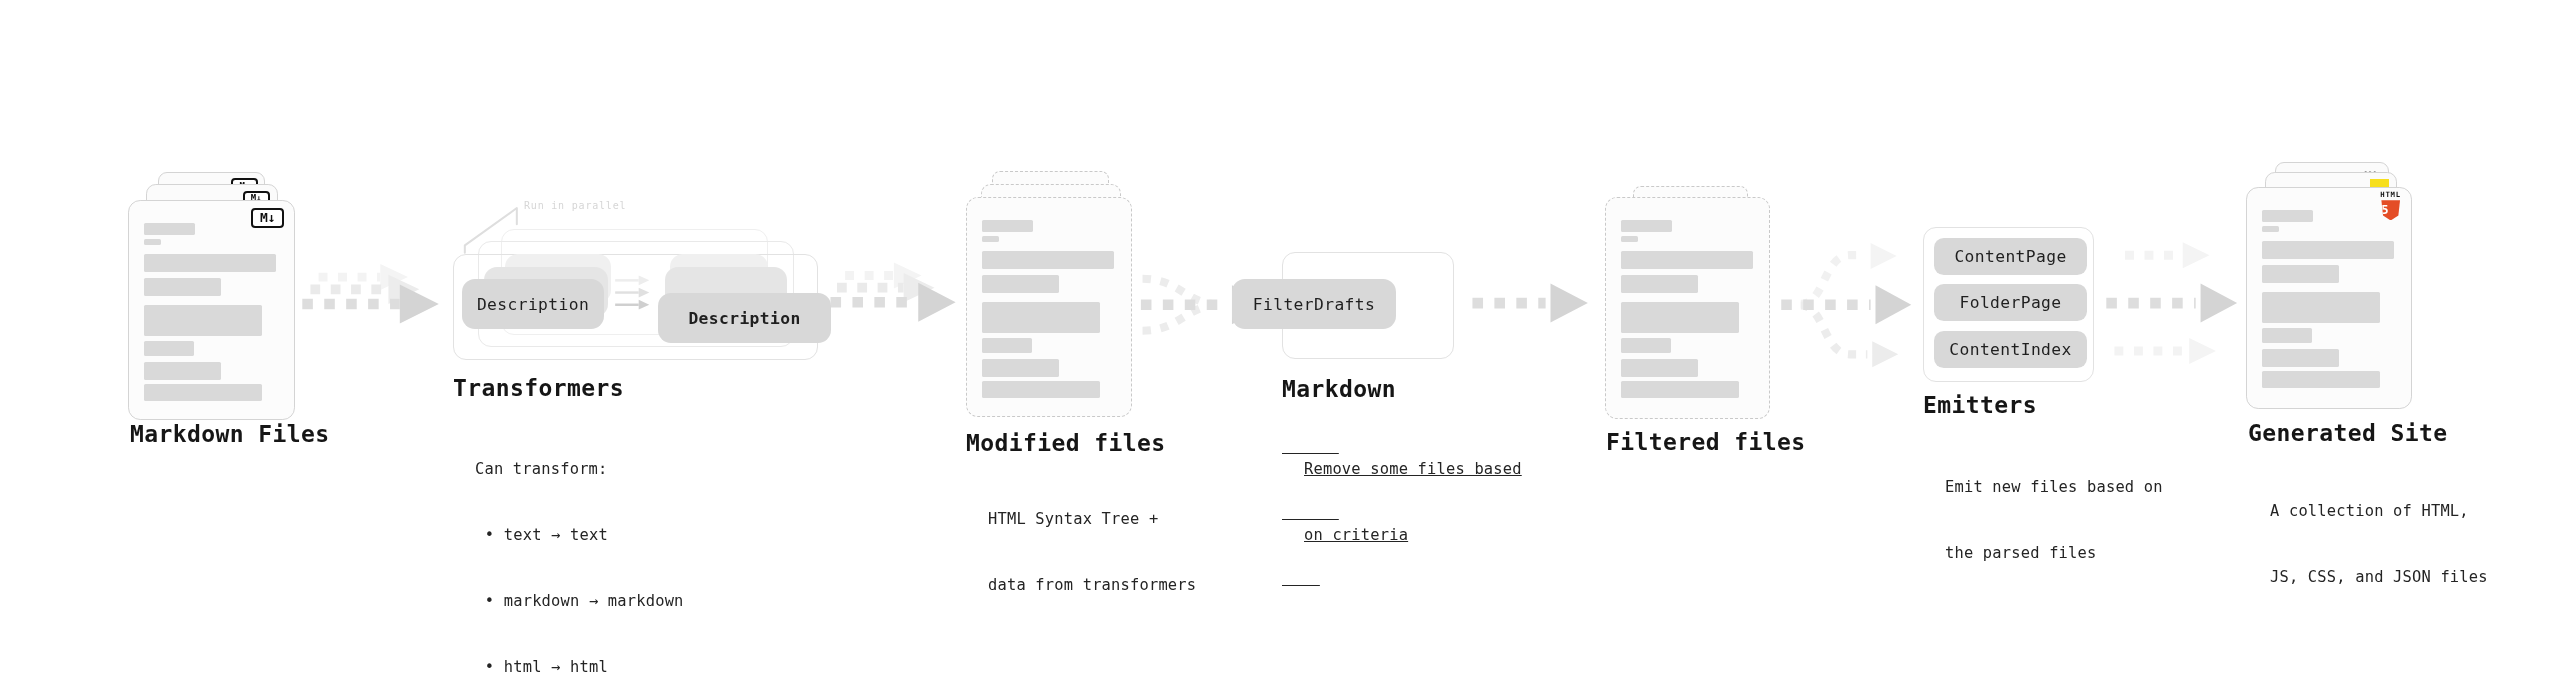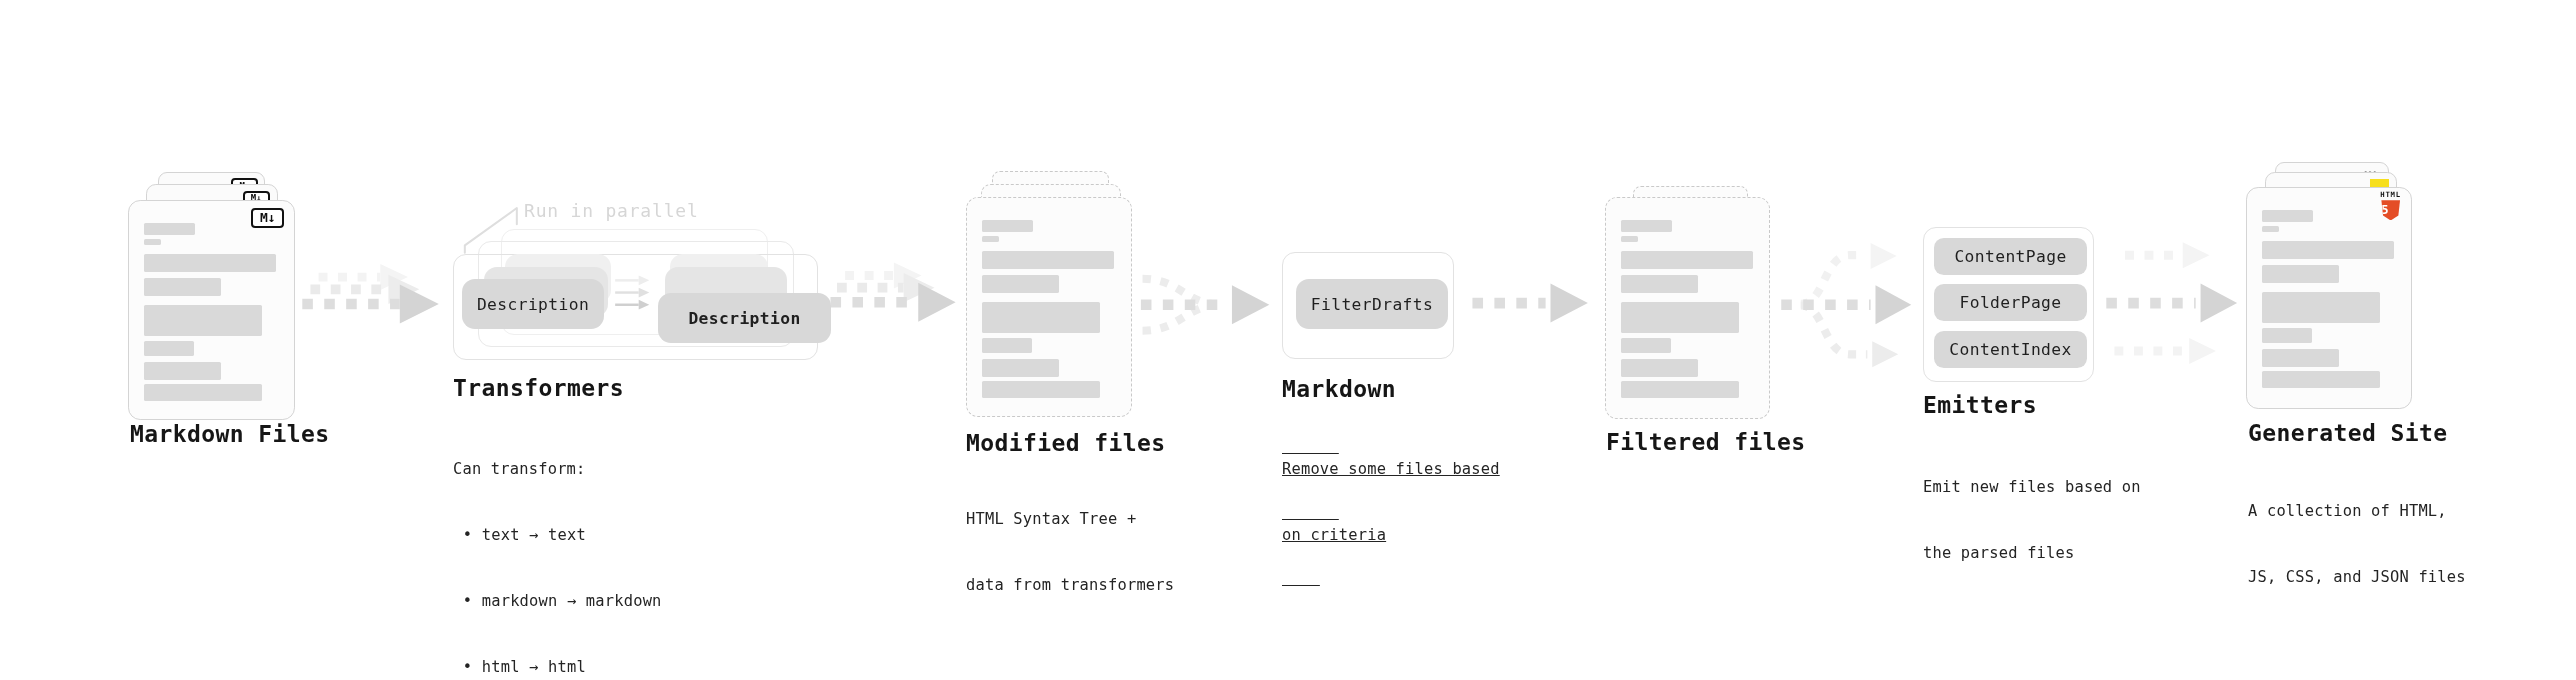--- a/index.html
+++ b/index.html
@@ -5,21 +5,21 @@
   html,body{margin:0;padding:0;background:#ffffff;}
   body{width:2576px;height:681px;overflow:hidden;
        font-family:"DejaVu Sans Mono","Liberation Mono",monospace;}
   #canvas{position:relative;width:2576px;height:681px;background:#ffffff;}
 
   
   .stage-title{position:absolute;margin:0;font-size:23px;font-weight:bold;
                color:#161616;letter-spacing:0.4px;white-space:nowrap;}
   .stage-caption{position:absolute;font-size:15.4px;line-height:22px;color:#242424;
                  white-space:pre;letter-spacing:0.2px;}
-  .caption-line{white-space:pre;}
+  .caption-line{white-space:pre;margin-left:22px;}
   .bullet{padding-left:9.8px;}
 
   
   .doc{position:absolute;background:#fcfcfc;border:1.6px solid #d4d4d4;border-radius:12.2px;box-sizing:border-box;}
   .doc.back{background:#fbfbfb;border-radius:9px;}
   .doc.dashed{border:1.6px dashed #c9c9c9;background:#fcfcfc;}
   .doc-bars{position:absolute;left:15.4px;top:22px;display:flex;flex-direction:column;align-items:flex-start;}
   .bar{background:#d9d9d9;border-radius:1.6px;}
 
   
@@ -40,21 +40,21 @@
                 clip-path:polygon(0 0,100% 0,91% 76%,50% 100%,9% 76%);}
   .html5-num{position:absolute;left:0;right:0;top:2.4px;color:#fff;font-size:12.2px;font-weight:bold;}
 
   
   .obox{position:absolute;border:1.6px solid #e2e2e2;border-radius:13px;box-sizing:border-box;background:transparent;}
   .obox.white{background:#ffffff;}
   .pill{position:absolute;display:flex;align-items:center;justify-content:center;
         background:#d8d8d8;border-radius:13px;color:#1f1f1f;font-size:16.3px;letter-spacing:0.4px;}
   .pill.ghost1{background:#e5e5e5;}
   .pill.ghost2{background:#f0f0f0;}
-  .note{position:absolute;font-size:18px;color:#d6d6d6;letter-spacing:0.8px;white-space:nowrap;}
+  .note{position:absolute;font-size:10px;color:#d6d6d6;letter-spacing:0.8px;white-space:nowrap;}
 
   
   #arrow-layer{position:absolute;left:0;top:0;}
   .d-main{stroke:#dddddd;stroke-width:13;stroke-dasharray:13 14;fill:none;}
   .d-mid{stroke:#eaeaea;stroke-width:12;stroke-dasharray:12 13;fill:none;}
   .d-light{stroke:#f3f3f3;stroke-width:11;stroke-dasharray:11 13;fill:none;}
   .d-curve{stroke:#ececec;stroke-width:10;stroke-dasharray:10 12;fill:none;}
   .d-curve-light{stroke:#f1f1f1;stroke-width:10;stroke-dasharray:10 12;fill:none;}
   .h-main{fill:#d4d4d4;}
   .h-mid{fill:#ececec;}
@@ -193,21 +193,21 @@
     </div>
     <h2 class="stage-title" style="left:966px;top:430px;">Modified files</h2>
     <div class="stage-caption" style="left:966px;top:464px;">
       <div class="caption-line">HTML Syntax Tree +</div>
       <div class="caption-line">data from transformers</div>
     </div>
   </section>
 
   <section>
     <div class="obox white" style="left:1282px;top:252px;width:172px;height:107px;z-index:1;"></div>
-    <div class="pill" style="left:1296px;top:279px;width:152px;height:50px;z-index:2;">FilterDrafts</div>
+    <div class="pill" style="left:1232px;top:279px;width:164px;height:50px;z-index:2;">FilterDrafts</div>
     <h2 class="stage-title" style="left:1282px;top:376px;">Markdown</h2>
     <div class="stage-caption" style="left:1282px;top:414px;text-decoration:underline;">
       <div class="caption-line">Remove some files based</div>
       <div class="caption-line">on criteria</div>
     </div>
   </section>
 
   <section>
     <div class="doc dashed back" style="left:1633px;top:186px;width:115px;height:41px;z-index:1;border-radius:8.1px;"></div>
     <div class="doc dashed" style="left:1605px;top:197px;width:165px;height:222px;z-index:2;">

